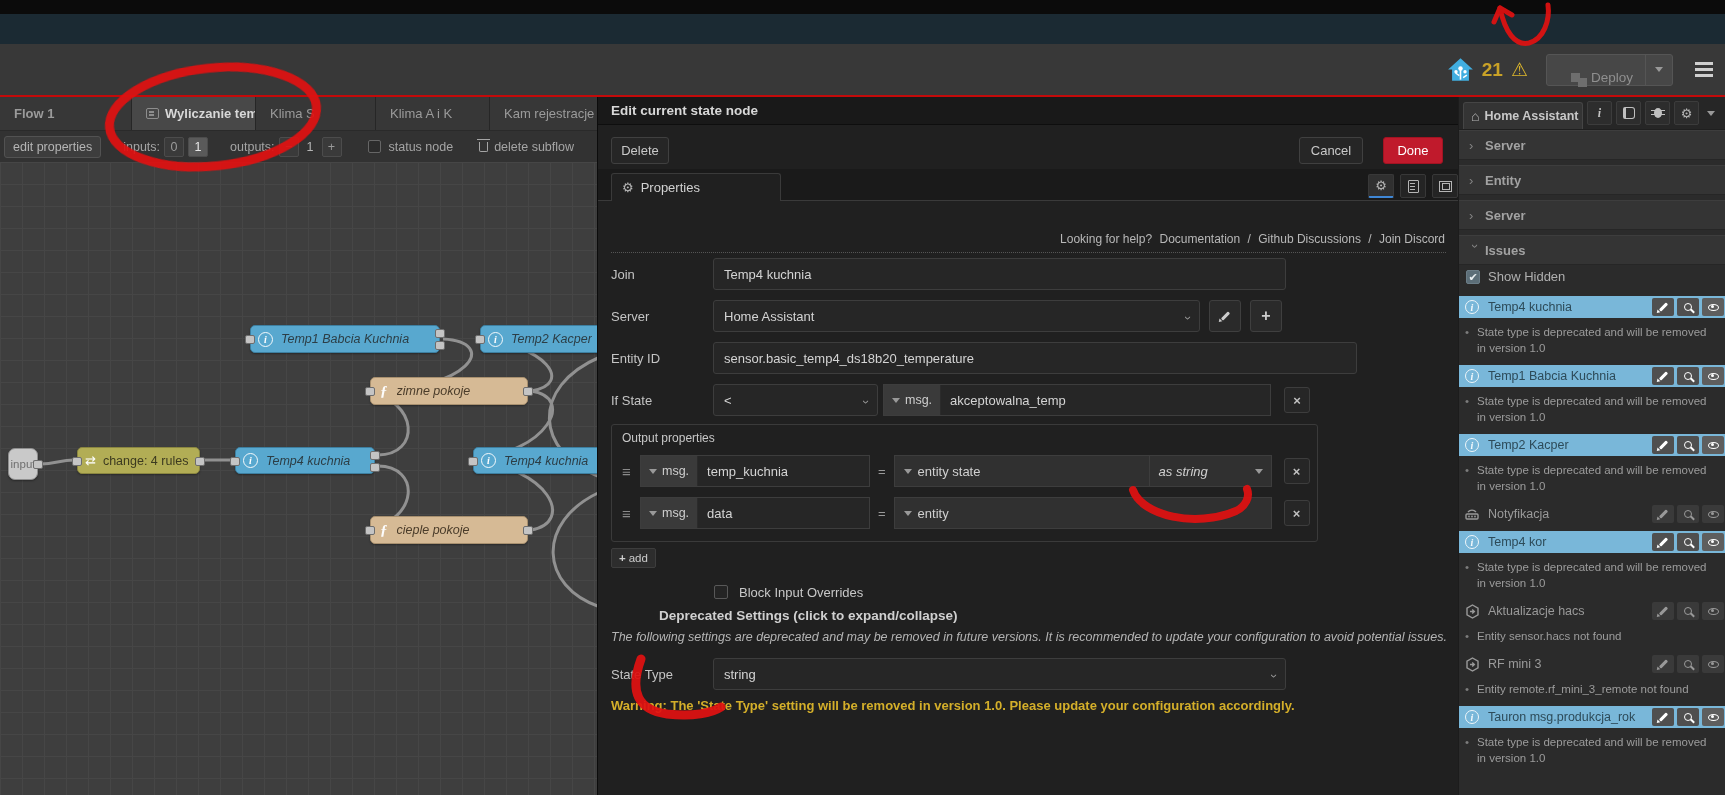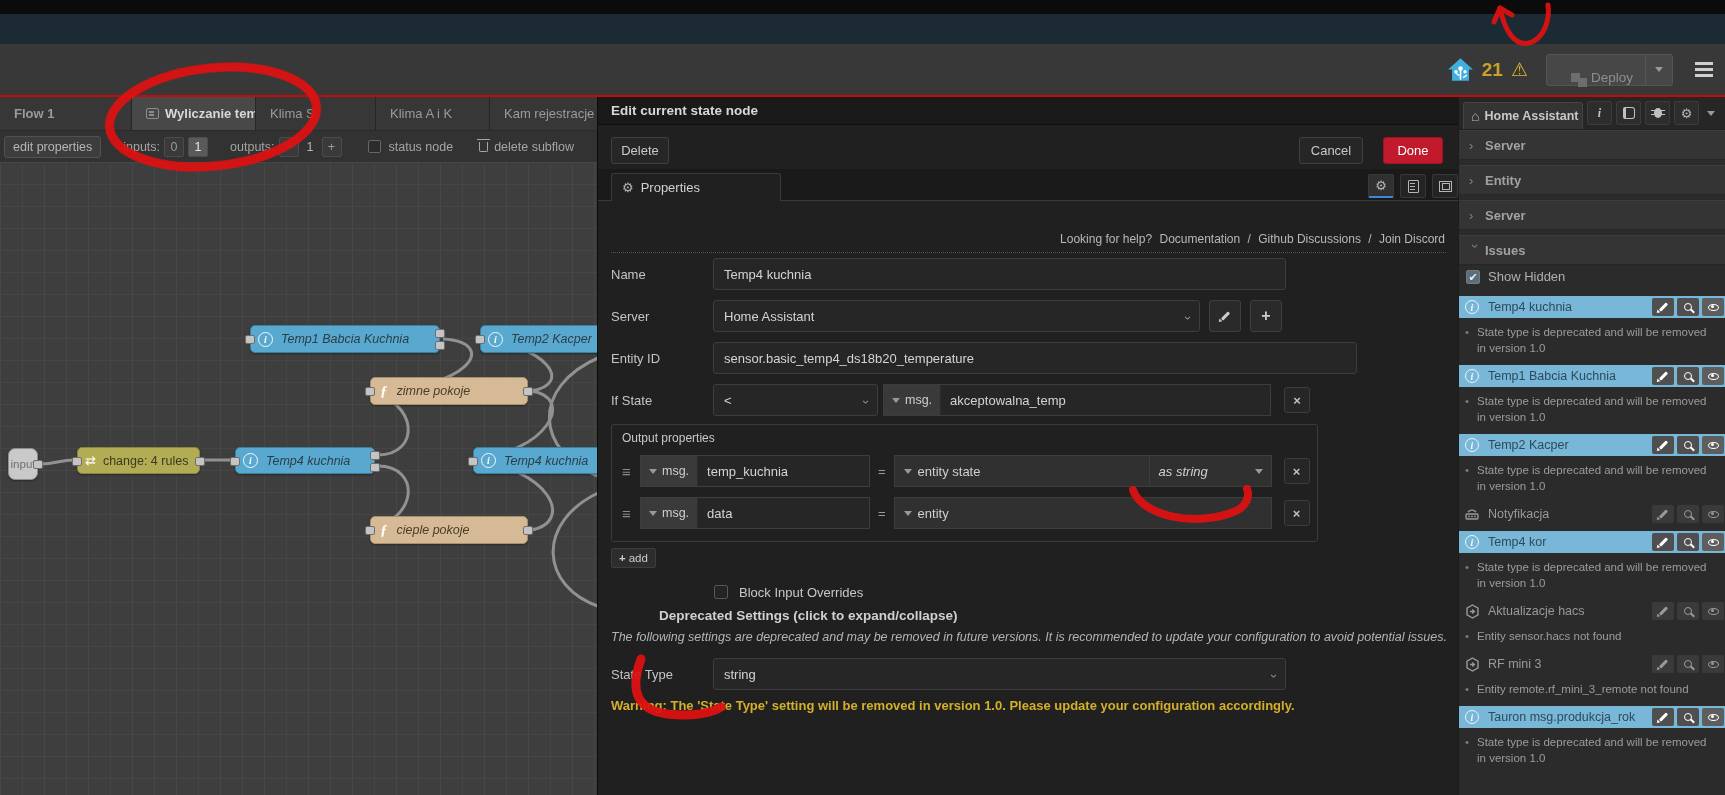--- a/index.html
+++ b/index.html
@@ -307,21 +307,21 @@
       <span>Looking for help?</span>
       <span>Documentation</span>
       <span>/</span>
       <span>Github Discussions</span>
       <span>/</span>
       <span>Join Discord</span>
     </div>
     <div class="dotted"></div>
 
     <div class="frow" style="top:161px;">
-      <span class="flabel">Name</span>
+      <span class="flabel">Join</span>
       <div class="finput" style="width:573px;">Temp4 kuchnia</div>
     </div>
 
     <div class="frow" style="top:203px;">
       <span class="flabel">Server</span>
       <div class="finput fselect" style="width:487px;">
         <span>Home Assistant</span>
         <span class="sel-caret">›</span>
       </div>
       <div class="sqbtn">

